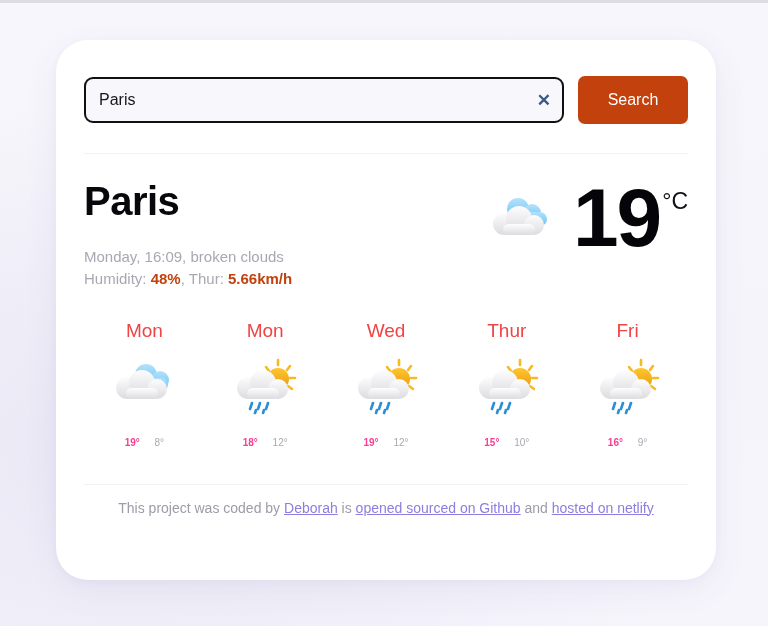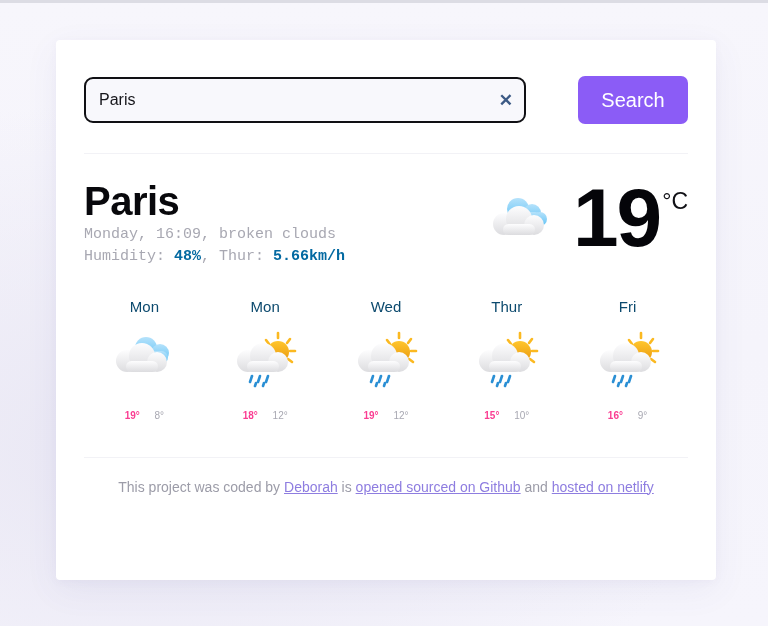--- a/index.html
+++ b/index.html
@@ -32,21 +32,21 @@
   }
 
   
   .card {
     position: absolute;
     left: 56px;
     top: 40px;
     width: 660px;
     height: 540px;
     background: #ffffff;
-    border-radius: 4px;
+    border-radius: 32px;
     box-shadow: 0 10px 34px rgba(90, 80, 150, 0.07),
                 0 2px 8px rgba(90, 80, 150, 0.04);
     padding: 0 28px;
   }
 
   
   .search-row {
     display: flex;
     align-items: center;
     gap: 14px;
@@ -84,26 +84,25 @@
     line-height: 1;
     cursor: pointer;
     user-select: none;
   }
 
   .search-button {
     width: 110px;
     height: 48px;
     border: none;
     border-radius: 7px;
-    background: #8b5cf6;
+    background: #c2410c;
     color: #ffffff;
     font-family: "Liberation Sans", sans-serif;
-    font-size: 20px;
+    font-size: 16px;
     cursor: pointer;
-    margin-left: 38px;
   }
 
   .divider {
     height: 1px;
     background: #f2f2f6;
     margin-top: 29px;
   }
 
   
   .current {
@@ -115,27 +114,26 @@
 
   .city-name {
     font-size: 40px;
     font-weight: bold;
     color: #08080c;
     letter-spacing: -0.5px;
     line-height: 1.05;
   }
 
   .meta {
-    margin-top: 2px;
+    margin-top: 24px;
     font-size: 15px;
     color: #a8a8b2;
     line-height: 1.45;
-    font-family: Liberation Mono, monospace;
-  }
-  .meta .strong { color: #0369a1; font-weight: bold; }
+  }
+  .meta .strong { color: #c2410c; font-weight: bold; }
 
   .temp-block {
     display: flex;
     align-items: center;
     margin-top: 2px;
   }
 
   .main-icon { width: 66px; height: 50px; margin-right: 6px; }
 
   .temp-value {
@@ -158,22 +156,22 @@
   
   .forecast {
     display: flex;
     margin-top: 30px;
   }
   .day {
     flex: 1;
     text-align: center;
   }
   .day-name {
-    font-size: 15px;
-    color: #0c4a6e;
+    font-size: 19px;
+    color: #ef4444;
   }
   .day-icon {
     width: 72px;
     height: 62px;
     margin: 16px auto 0;
   }
   .day-temps {
     margin-top: 17px;
     font-size: 10px;
   }
@@ -181,21 +179,21 @@
   .t-min { color: #a8a8b2; margin-left: 12px; }
 
   
   .footer-divider {
     height: 1px;
     background: #f2f2f6;
     margin-top: 36px;
   }
   .footer {
     text-align: center;
-    margin-top: 21px;
+    margin-top: 15px;
     font-size: 14px;
     color: #9c9ca8;
   }
   .footer a {
     color: #8e7de0;
     text-decoration: underline;
   }
 </style>
 </head>
 <body>

